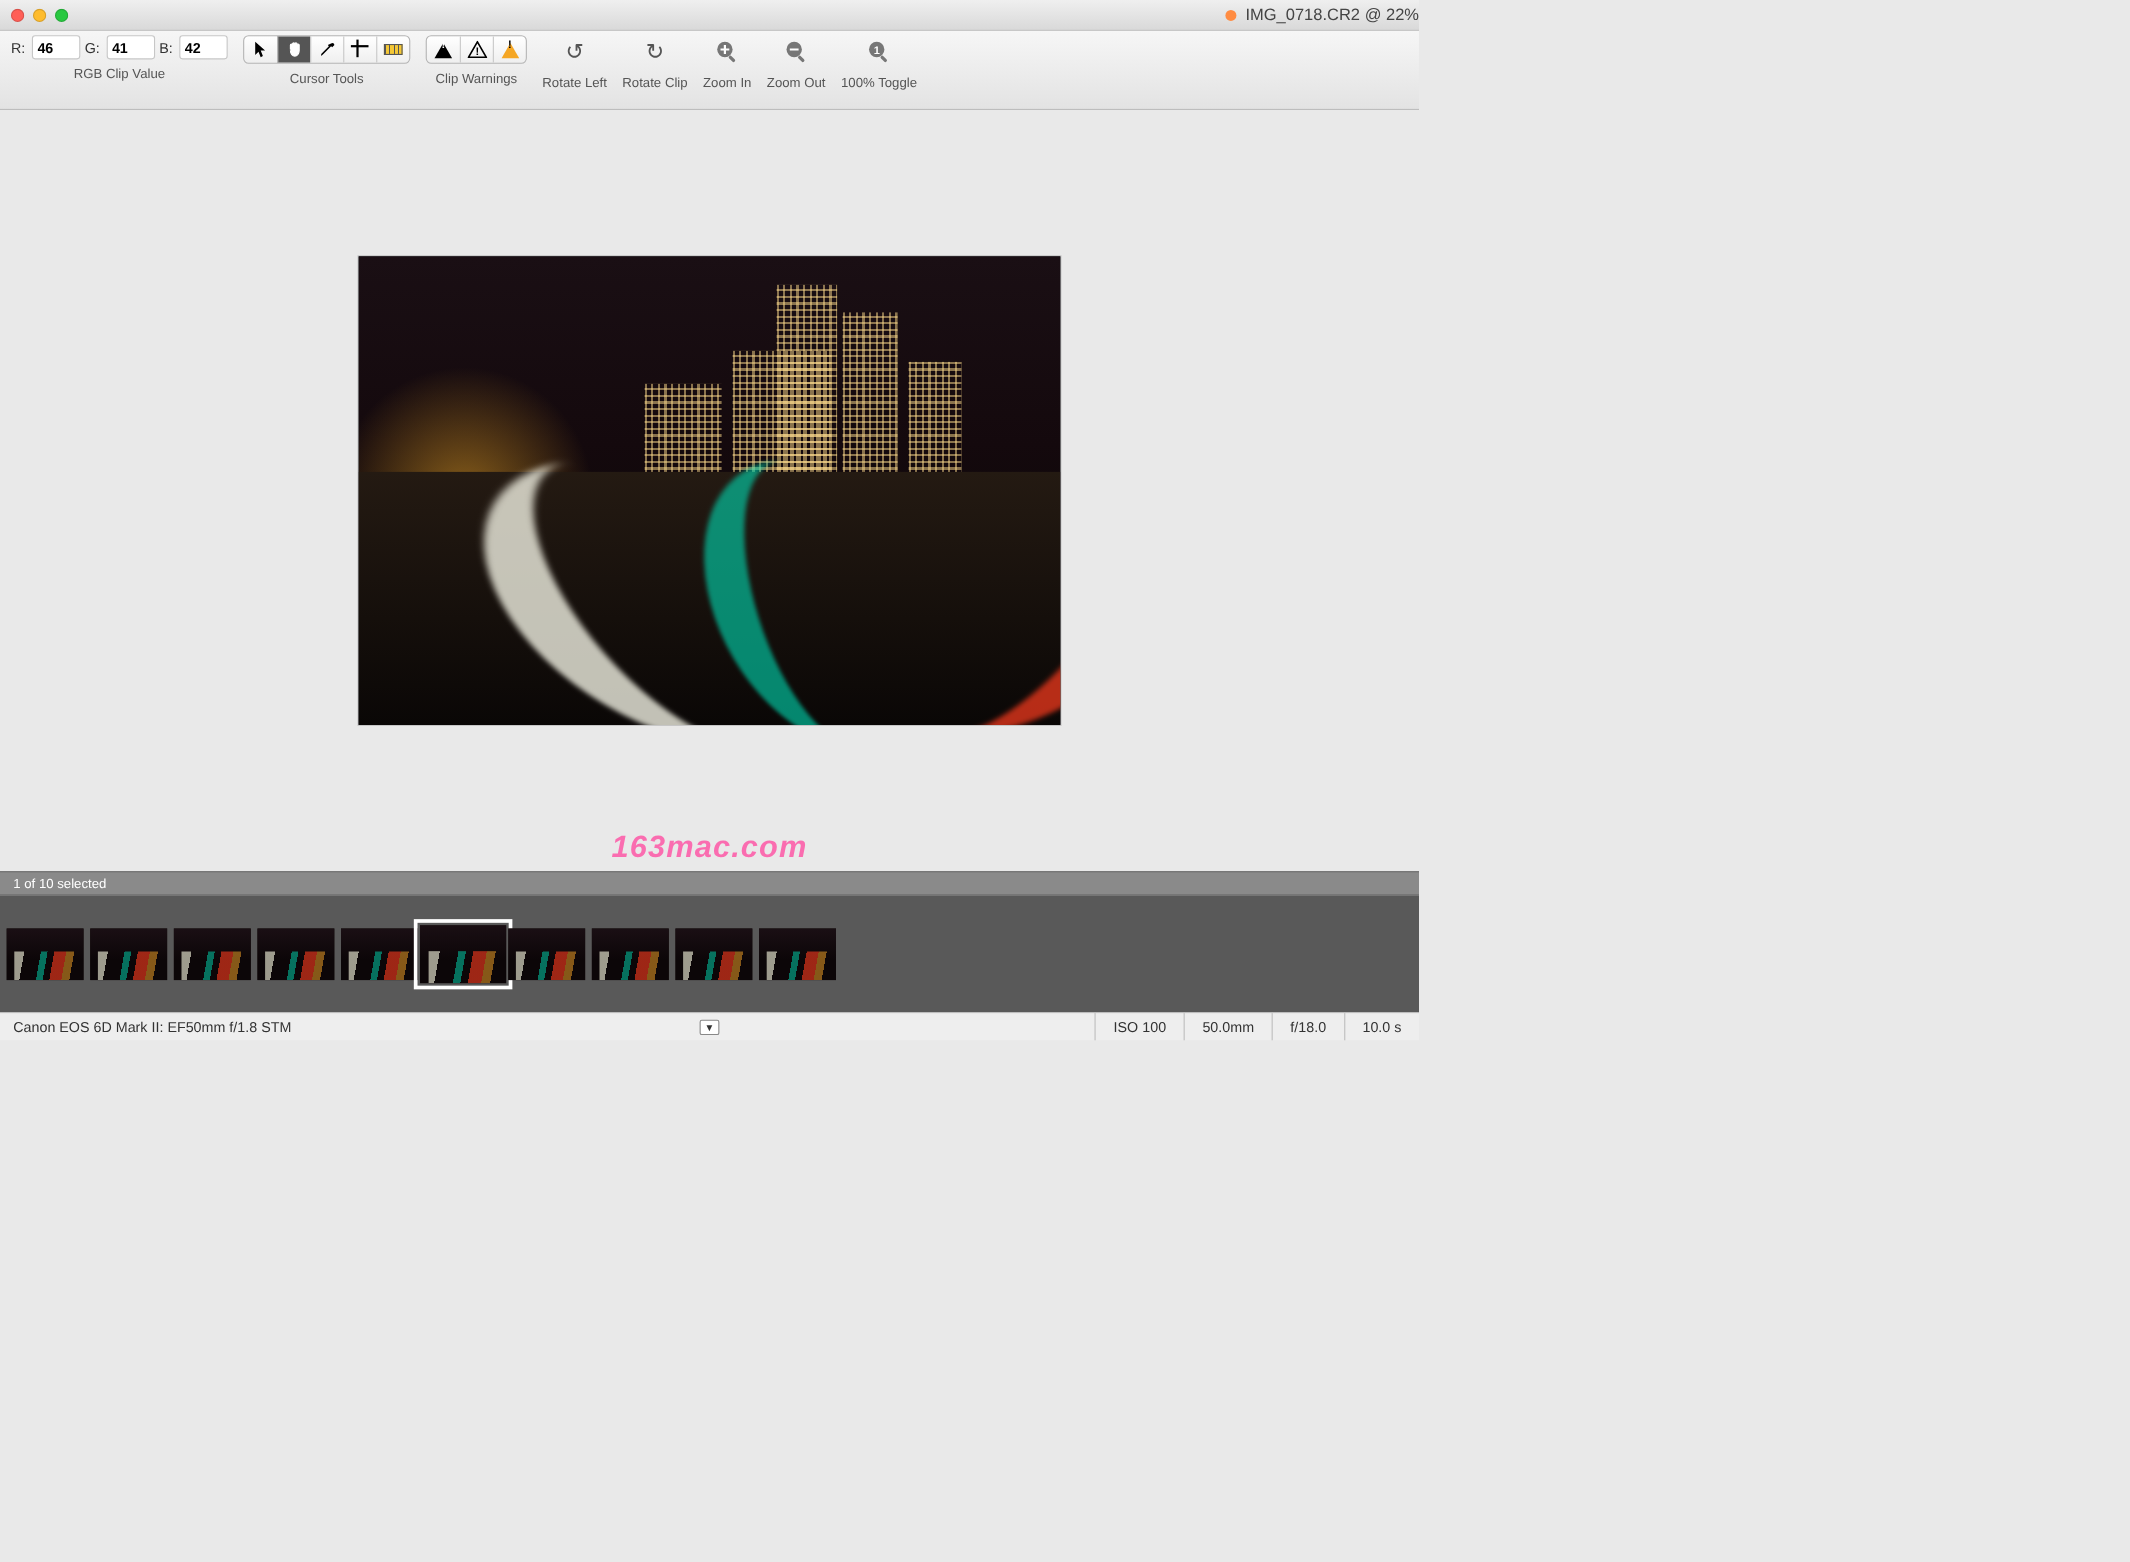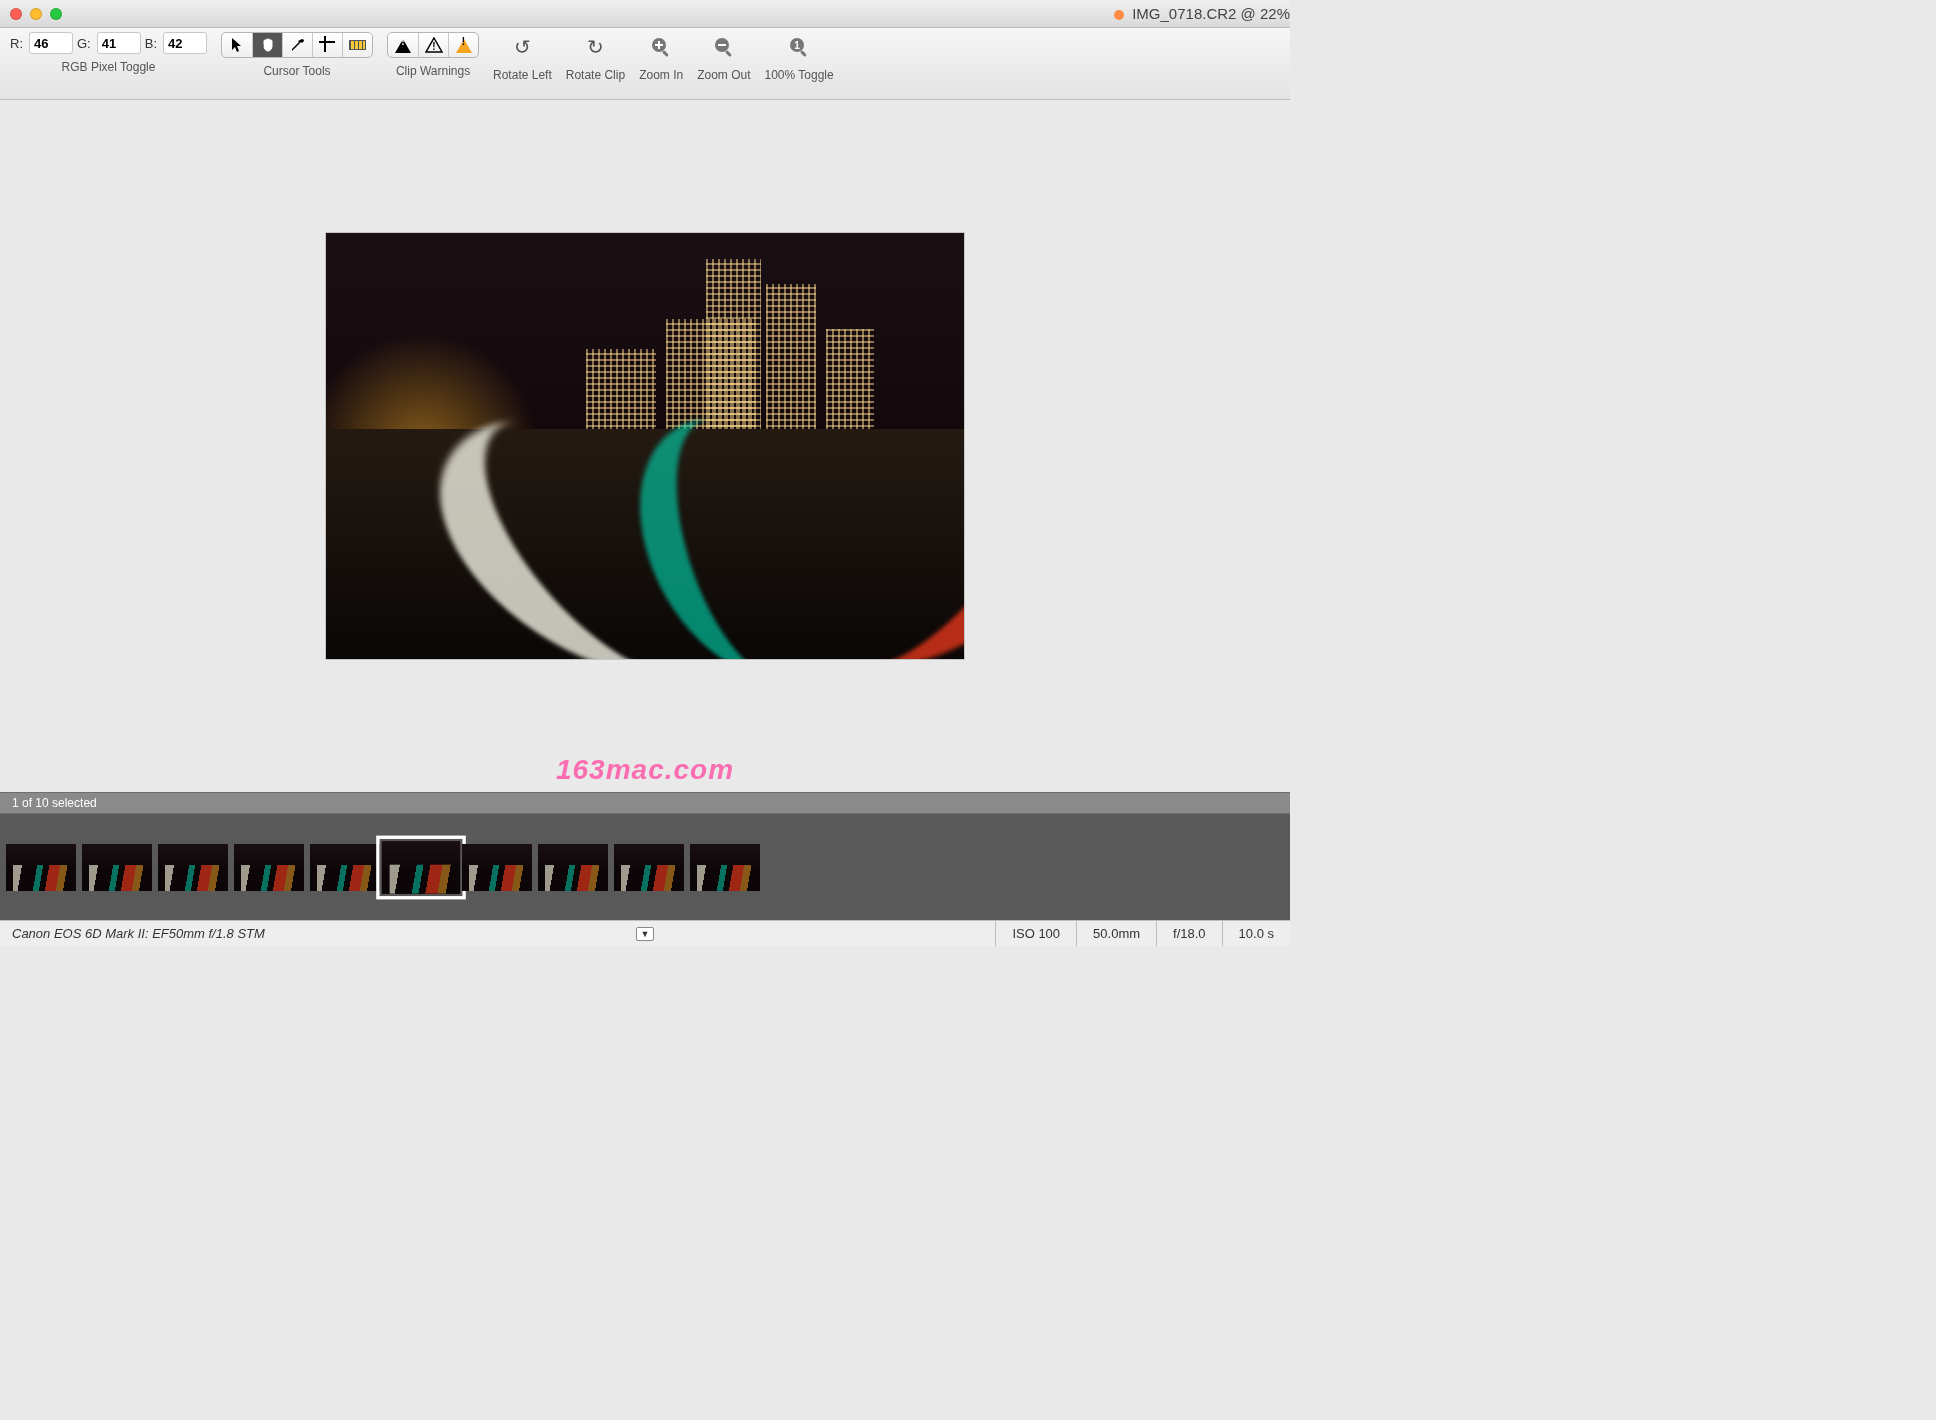--- a/index.html
+++ b/index.html
@@ -118,21 +118,21 @@
   .thumbs{height:106px;background:var(--thumb-bg);display:flex;align-items:center;gap:6px;padding:0 6px;}
   .thumb{width:70px;height:47px;background:#100808;position:relative;flex:0 0 auto;overflow:hidden;cursor:pointer;}
   .thumb .mini{position:absolute;inset:0;}
   .thumb .mini::before{content:"";position:absolute;inset:0;background:linear-gradient(#1a0f14 0%,#0c0608 60%);}
   .thumb .mini::after{content:"";position:absolute;left:10%;right:10%;bottom:0;height:55%;background:
       linear-gradient(100deg, rgba(255,255,230,.6) 0 15%, transparent 15% 40%, rgba(0,220,180,.5) 40% 50%, transparent 50% 60%, rgba(255,60,30,.6) 60% 78%, rgba(255,170,40,.5) 78% 90%, transparent 90%);}
   .thumb.selected{outline:3px solid #fff; outline-offset:2px; width:70px; height:47px; transform:scale(1.12);}
 
   
   .status{height:26px;background:var(--status-bg);border-top:1px solid var(--border);display:flex;align-items:center;font-size:13px;color:#333;position:relative;}
-  .status .left{padding:0 12px;font-style:italic;}
+  .status .left{padding:0 12px;}
   .status .right{margin-left:auto;display:flex;align-items:stretch;height:100%;}
   .status .cell{border-left:1px solid var(--border);padding:0 16px;display:flex;align-items:center;}
   .dd-arrow{position:absolute;left:50%;top:50%;transform:translate(-50%,-50%);width:18px;height:14px;border:1px solid #888;border-radius:2px;display:flex;align-items:center;justify-content:center;font-size:9px;background:#fff;}
 
   .crop-icon{width:14px;height:14px;position:relative;}
   .crop-icon::before,.crop-icon::after{content:"";position:absolute;background:#000;}
   .crop-icon::before{left:3px;top:-2px;width:2px;height:16px;}
   .crop-icon::after{left:-2px;top:3px;width:16px;height:2px;}
   .ruler-icon{width:18px;height:10px;background:#f5c836;border:1px solid #555;background-image:repeating-linear-gradient(90deg,#555 0 1px,transparent 1px 4px);}
 </style>
@@ -155,21 +155,21 @@
 
   <div class="group">
     <div class="row">
       <span class="rgb-label">R:</span>
       <input class="rgb-input" value="46" style="">
       <span class="rgb-label">G:</span>
       <input class="rgb-input" value="41" style="">
       <span class="rgb-label">B:</span>
       <input class="rgb-input" value="42" style="">
     </div>
-    <div class="group-label">RGB Pixel Toggle</div>
+    <div class="group-label">RGB Clip Value</div>
   </div>
 
   <div class="group">
     <div class="seg">
       <button>
         <svg width="14" height="16" viewBox="0 0 14 16">
             <path d="M2 1 L2 13 L5 10 L7 15 L9 14 L7 9 L11 9 Z" fill="#000"></path>
           </svg>
       </button>
       <button class="active">

